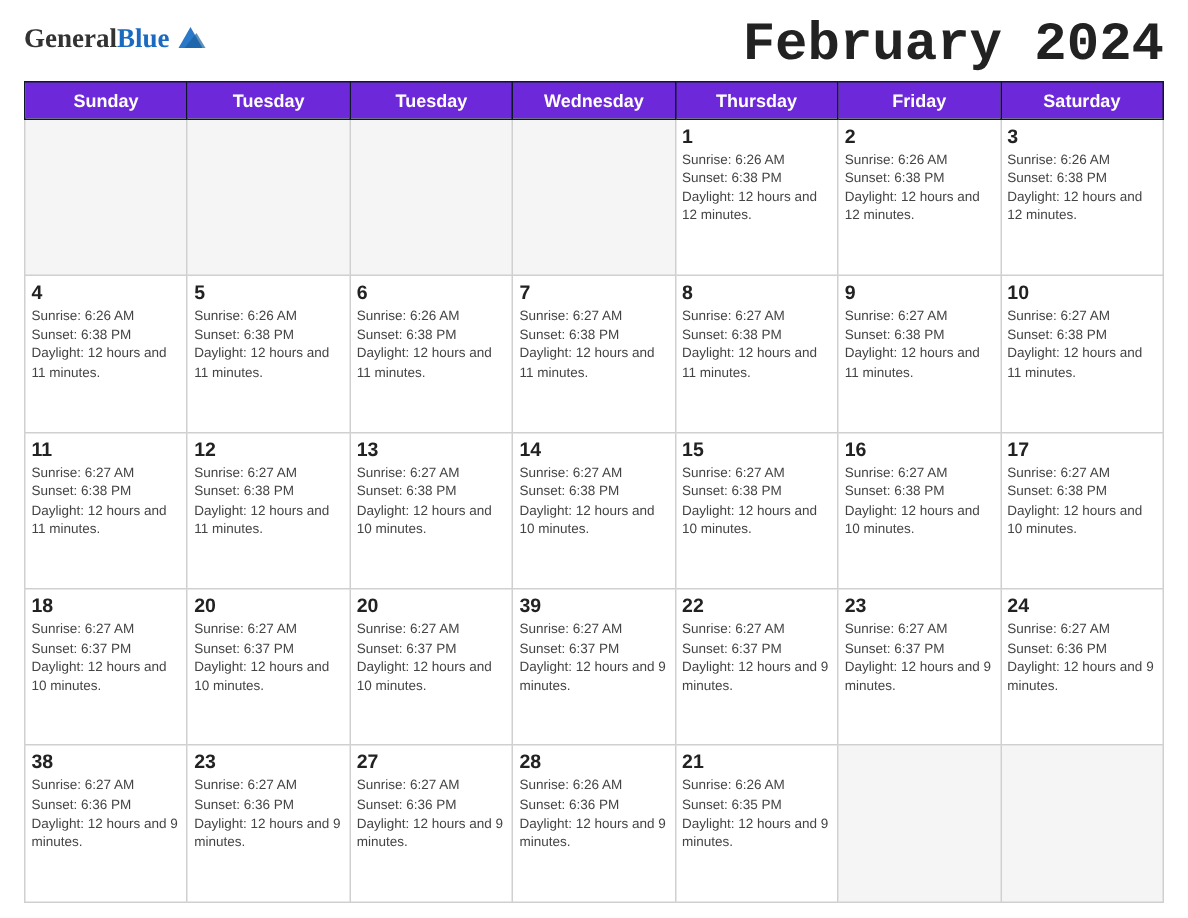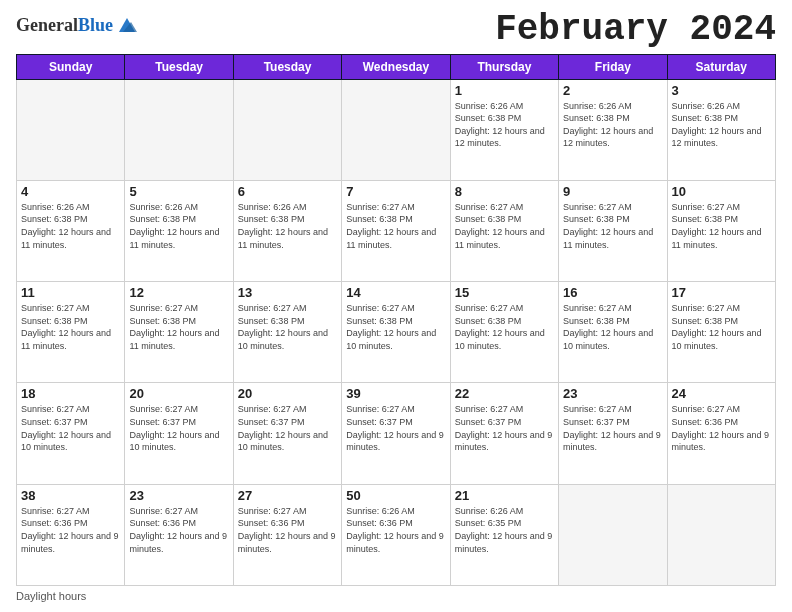--- a/index.html
+++ b/index.html
@@ -307,33 +307,30 @@
 Sunset: 6:36 PM
 Daylight: 12 hours and 9 minutes.</div>
           </td>
           <td>
             <span class="day-num">27</span>
             <div class="day-info" style="white-space: pre-line;">Sunrise: 6:27 AM
 Sunset: 6:36 PM
 Daylight: 12 hours and 9 minutes.</div>
           </td>
           <td>
-            <span class="day-num">50</span>
+            <span class="day-num">28</span>
             <div class="day-info" style="white-space: pre-line;">Sunrise: 6:26 AM
 Sunset: 6:36 PM
 Daylight: 12 hours and 9 minutes.</div>
           </td>
           <td>
             <span class="day-num">21</span>
             <div class="day-info" style="white-space: pre-line;">Sunrise: 6:26 AM
 Sunset: 6:35 PM
 Daylight: 12 hours and 9 minutes.</div>
           </td>
           <td class="empty"></td>
           <td class="empty"></td>
         </tr>
       </tbody>
   </table>
 
-  <div class="footer">
-    <span>Daylight hours</span>
-  </div>
 </div>
 
 </body></html>

